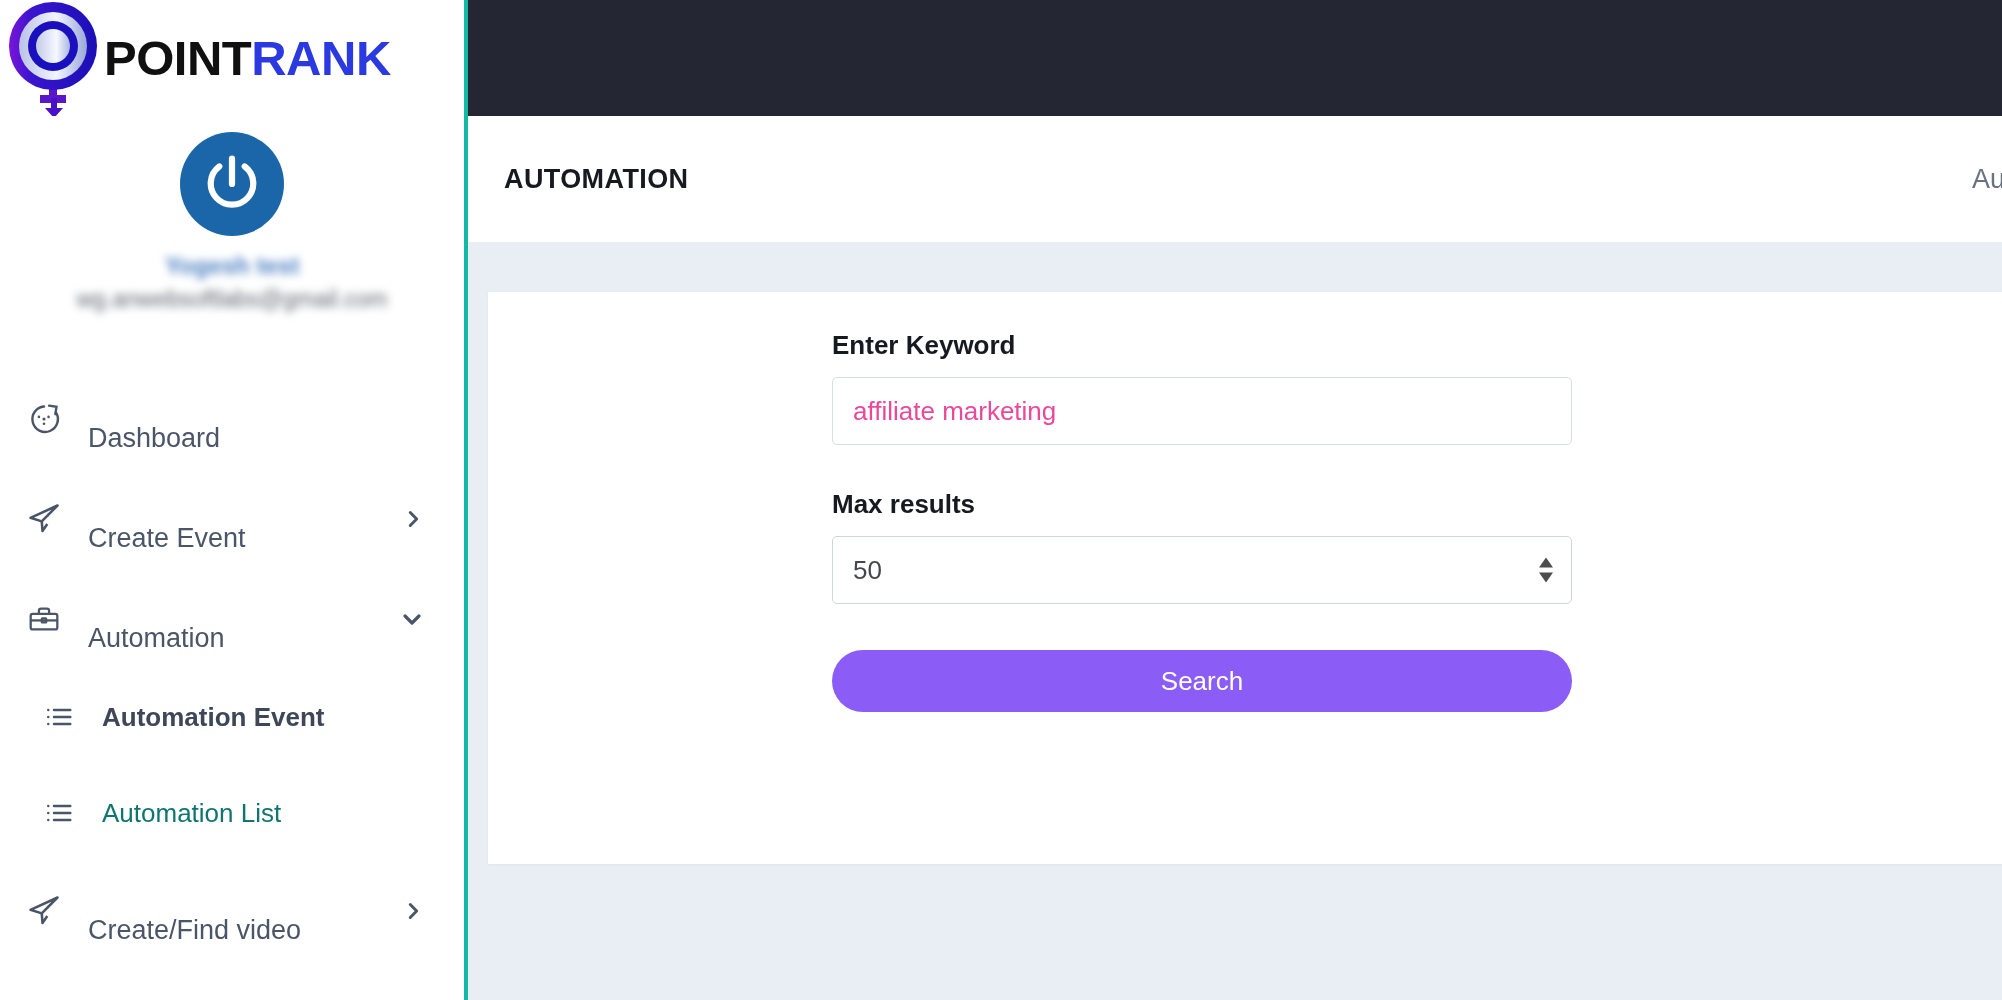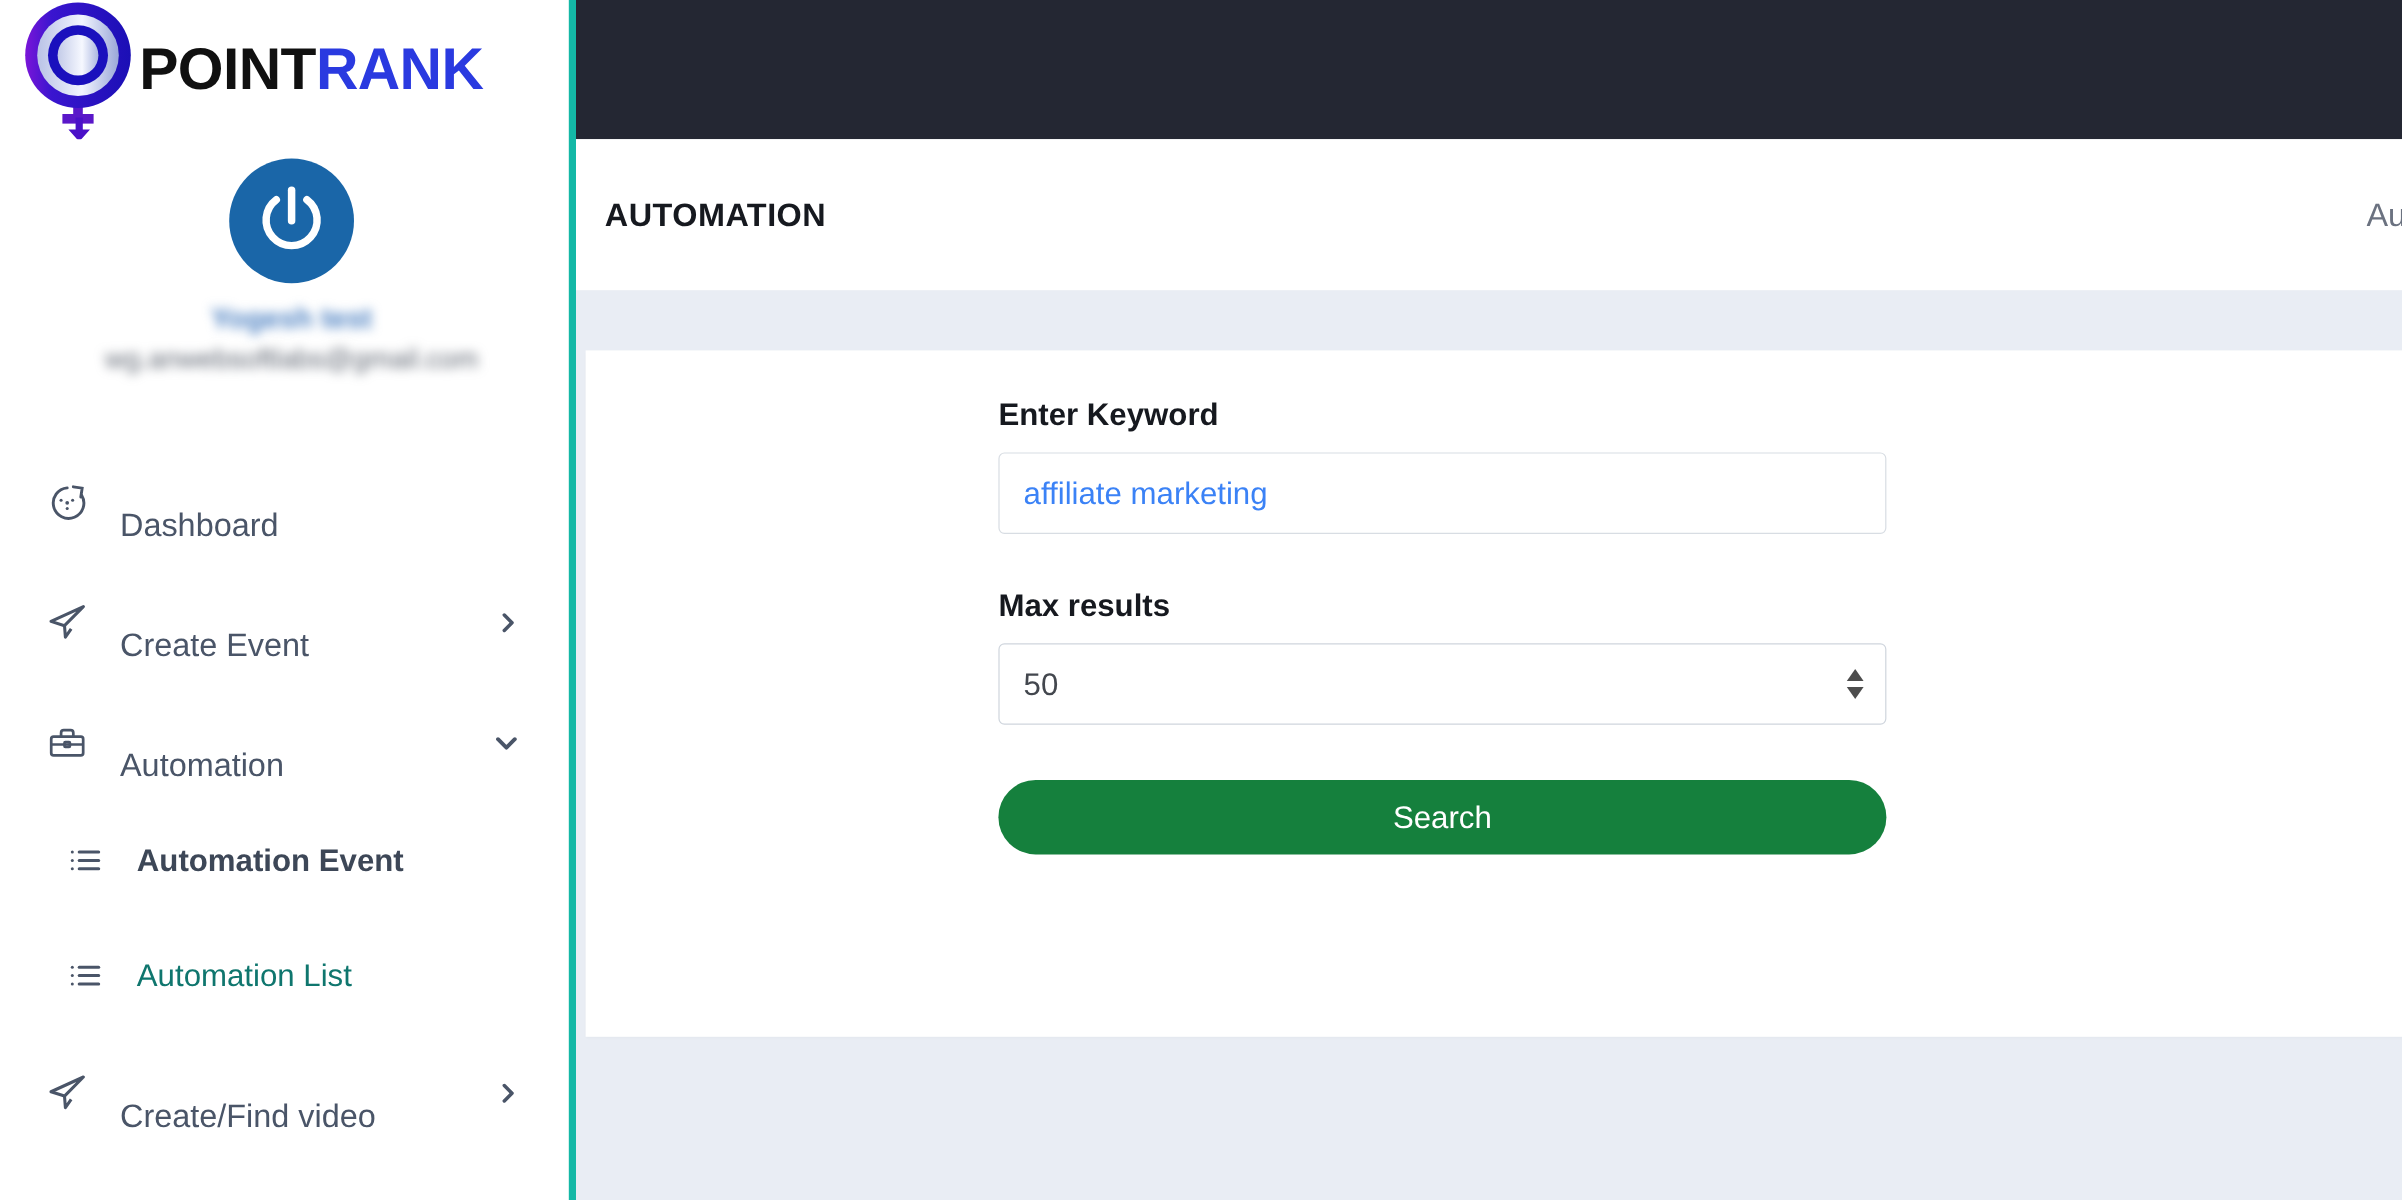--- a/index.html
+++ b/index.html
@@ -14,25 +14,25 @@
   #app {
     position: relative;
     width: 2002px;
     height: 1000px;
     background: #ffffff;
   }
 
   
   #sidebar {
     position: absolute;
-    left: 12px; top: 0;
+    left: 0; top: 0;
     width: 468px;
     height: 1000px;
     background: #ffffff;
-    border-right: 6px solid #14b8a6;
+    border-right: 4px solid #14b8a6;
     overflow: hidden;
     z-index: 5;
   }
 
   .brand {
     position: relative;
     height: 116px;
     display: flex;
     align-items: center;
     padding-left: 4px;
@@ -201,21 +201,21 @@
     font-weight: 700;
     color: #16191f;
     margin-bottom: 16px;
   }
   .text-input {
     width: 740px;
     height: 68px;
     border: 1px solid #d8dde3;
     border-radius: 5px;
     font-size: 26px;
-    color: #3b82f6;
+    color: #ec4899;
     padding: 0 20px;
     font-family: "Liberation Sans", sans-serif;
     background: #fff;
     outline: none;
   }
   .field-gap { height: 44px; }
   .select-wrap {
     position: relative;
     width: 740px;
     height: 68px;
@@ -238,21 +238,21 @@
     transform: translateY(-50%);
     display: flex; flex-direction: column; gap: 3px;
     color: #4d4d4d;
   }
   .btn-primary {
     margin-top: 46px;
     width: 740px;
     height: 62px;
     border: none;
     border-radius: 31px;
-    background: #15803d;
+    background: #8b5cf6;
     color: #ffffff;
     font-size: 26px;
     font-family: "Liberation Sans", sans-serif;
     cursor: pointer;
     display: flex;
     align-items: center;
     justify-content: center;
   }
 </style>
 </head>

